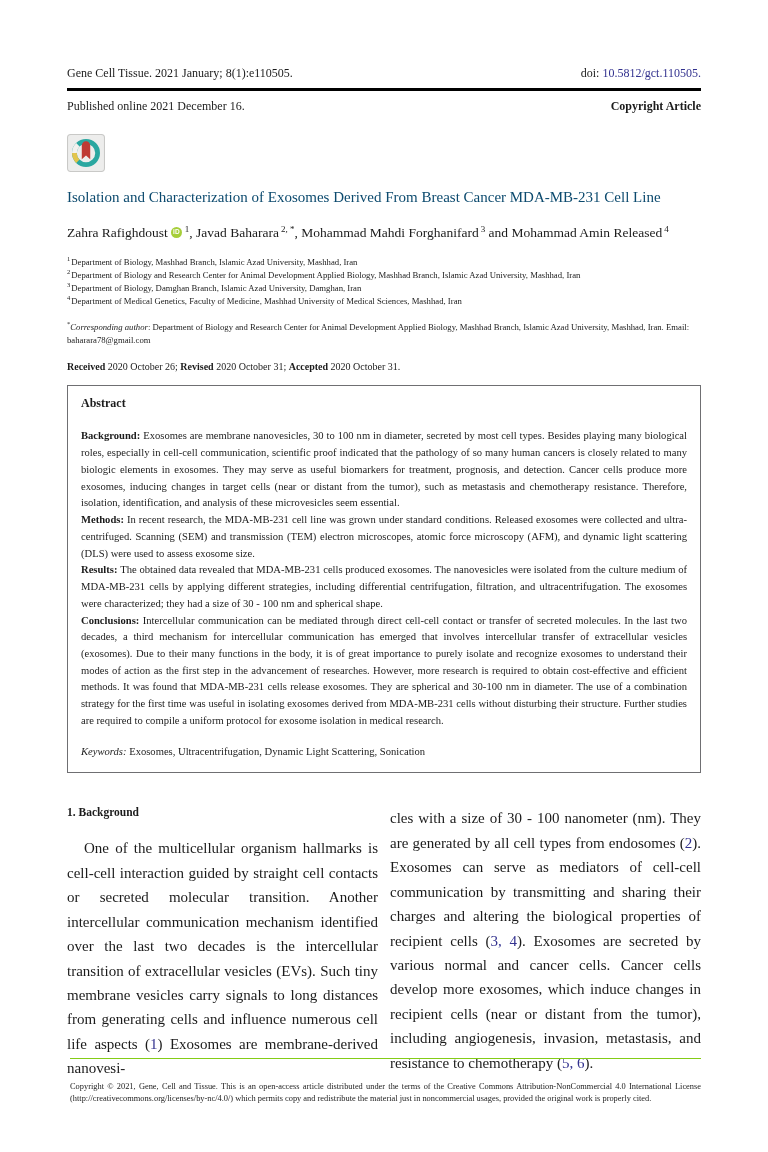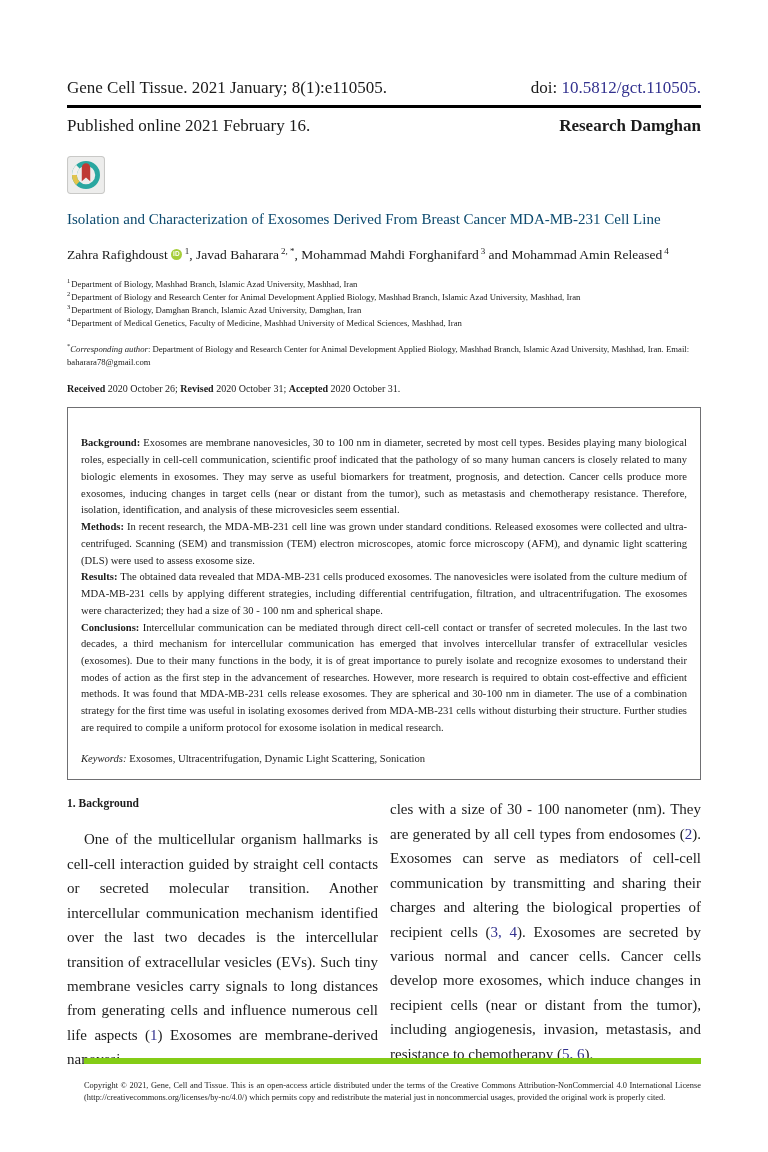--- a/index.html
+++ b/index.html
@@ -5,22 +5,22 @@
   html,body{margin:0;padding:0;background:#fff;}
   .page{
     position:relative;
     width:768px;height:1152px;
     background:#ffffff;
     font-family:"Liberation Serif","DejaVu Serif",serif;
     color:#1b1b1b;
     overflow:hidden;
   }
   .content{padding:66px 67px 0 67px;}
-  .hdr-row{display:flex;justify-content:space-between;align-items:baseline;font-size:17px;}
-  .hdr-row .right{white-space:nowrap;margin-top:12px;}
+  .hdr-row{display:flex;justify-content:space-between;align-items:baseline;font-size:12px;}
+  .hdr-row .right{white-space:nowrap;}
   .rule{height:3px;background:#000;margin-top:7px;}
   .row2{margin-top:8px;}
   .bold{font-weight:bold;}
   a.link,.cite{color:#32318e;text-decoration:none;cursor:pointer;}
   .logo{margin-top:20px;width:38px;height:38px;}
   h1.title{
     font-weight:normal;font-size:15px;line-height:1.55;margin:14px 0 0 0;color:#0c4a6e;
   }
   .authors{margin:14px 0 0 0;font-size:13.5px;line-height:1.55;}
   .authors sup{font-size:9px;margin-left:2px;}
@@ -39,50 +39,50 @@
   .corr i{font-style:italic;}
   .dates{margin-top:14px;font-size:10px;}
   .abstract{
     margin-top:13px;border:1px solid #6f6f72;padding:10px 13px 12px 13px;
   }
   .abs-title{font-weight:bold;font-size:12px;}
   .abstract p{margin:0;font-size:10.6px;line-height:1.58;text-align:justify;}
   .abstract p.first{margin-top:17px;}
   .kw{margin-top:14px !important;text-align:left !important;}
   .kw i{}
-  .cols{display:flex;gap:12px;margin-top:17px;}
+  .cols{display:flex;gap:12px;margin-top:33px;}
   .col{flex:1;min-width:0;}
   .col h2{font-size:11.5px;font-weight:bold;margin:0;}
   .col p{font-size:15px;line-height:1.63;text-align:justify;margin:0;hyphens:auto;}
   .col p.para{margin-top:18px;}
   .col p.ind{text-indent:17px;}
   .footer{
-    position:absolute;left:84px;right:67px;top:1058px;
-    border-top:6px solid #84cc16;padding-top:16px;
+    position:absolute;left:70px;right:67px;top:1058px;
+    border-top:1px solid #84cc16;padding-top:22px;
     font-size:8.4px;line-height:1.45;text-align:justify;
   }
   .footer p{margin:0;}
   sup{line-height:0;}
 </style>
 </head>
 <body>
 
 <div class="page">
   <div class="content">
 
     <div class="hdr-row">
       <span>Gene Cell Tissue. 2021 January; 8(1):e110505.</span>
       <span class="right"><span>doi: </span><a class="link">10.5812/gct.110505.</a></span>
     </div>
 
     <div class="rule"></div>
 
     <div class="hdr-row row2">
-      <span>Published online 2021 February 16.</span>
-      <span class="bold">Research Damghan</span>
+      <span>Published online 2021 December 16.</span>
+      <span class="bold">Copyright Article</span>
     </div>
 
     <div class="logo">
       <svg width="38" height="38" viewBox="0 0 36 36" xmlns="http://www.w3.org/2000/svg">
         <rect x="0.5" y="0.5" width="35" height="35" rx="3" fill="#ededec" stroke="#c9c9c7"></rect>
         <circle cx="18" cy="18" r="11" fill="none" stroke="#2aa7a0" stroke-width="4.5"></circle>
         <path d="M 7 18 A 11 11 0 0 0 10.3 25.8" fill="none" stroke="#e3c44b" stroke-width="4.5"></path>
         <path d="M 10.3 10.2 A 11 11 0 0 0 7 18" fill="none" stroke="#f3f1ee" stroke-width="4.5"></path>
         <path d="M14 11 a4 4.2 0 0 1 8 0 v13 l-4 -3.6 -4 3.6 z" fill="#bf3a34"></path>
       </svg>
@@ -97,20 +97,21 @@
       <p><sup>2</sup><span>Department of Biology and Research Center for Animal Development Applied Biology, Mashhad Branch, Islamic Azad University, Mashhad, Iran</span></p>
       <p><sup>3</sup><span>Department of Biology, Damghan Branch, Islamic Azad University, Damghan, Iran</span></p>
       <p><sup>4</sup><span>Department of Medical Genetics, Faculty of Medicine, Mashhad University of Medical Sciences, Mashhad, Iran</span></p>
     </div>
 
     <p class="corr"><sup>*</sup><i>Corresponding author</i><span>: Department of Biology and Research Center for Animal Development Applied Biology, Mashhad Branch, Islamic Azad University, Mashhad, Iran. Email: </span><span>baharara78@gmail.com</span></p>
 
     <p class="dates"><span class="bold">Received</span><span> 2020 October 26; </span><span class="bold">Revised</span><span> 2020 October 31; </span><span class="bold">Accepted</span><span> 2020 October 31.</span></p>
 
     <div class="abstract">
+      <div class="abs-title">Abstract</div>
       <p class="first"><span class="bold">Background: </span><span>Exosomes are membrane nanovesicles, 30 to 100 nm in diameter, secreted by most cell types. Besides playing many biological roles, especially in cell-cell communication, scientific proof indicated that the pathology of so many human cancers is closely related to many biologic elements in exosomes. They may serve as useful biomarkers for treatment, prognosis, and detection. Cancer cells produce more exosomes, inducing changes in target cells (near or distant from the tumor), such as metastasis and chemotherapy resistance. Therefore, isolation, identification, and analysis of these microvesicles seem essential.</span></p>
       <p><span class="bold">Methods: </span><span>In recent research, the MDA-MB-231 cell line was grown under standard conditions.  Released exosomes were collected and ultra-centrifuged. Scanning (SEM) and transmission (TEM) electron microscopes, atomic force microscopy (AFM), and dynamic light scattering (DLS) were used to assess exosome size.</span></p>
       <p><span class="bold">Results: </span><span>The obtained data revealed that MDA-MB-231 cells produced exosomes.  The nanovesicles were isolated from the culture medium of MDA-MB-231 cells by applying different strategies, including differential centrifugation, filtration, and ultracentrifugation. The exosomes were characterized; they had a size of 30 - 100 nm and spherical shape.</span></p>
       <p><span class="bold">Conclusions: </span><span>Intercellular communication can be mediated through direct cell-cell contact or transfer of secreted molecules. In the last two decades, a third mechanism for intercellular communication has emerged that involves intercellular transfer of extracellular vesicles (exosomes).  Due to their many functions in the body, it is of great importance to purely isolate and recognize exosomes to understand their modes of action as the first step in the advancement of researches.  However, more research is required to obtain cost-effective and efficient methods. It was found that MDA-MB-231 cells release exosomes. They are spherical and 30-100 nm in diameter. The use of a combination strategy for the first time was useful in isolating exosomes derived from MDA-MB-231 cells without disturbing their structure.  Further studies are required to compile a uniform protocol for exosome isolation in medical research.</span></p>
       <p class="kw"><i>Keywords: </i><span>Exosomes, Ultracentrifugation, Dynamic Light Scattering, Sonication</span></p>
     </div>
 
     <div class="cols">
       <div class="col">
         <h2>1. Background</h2>

